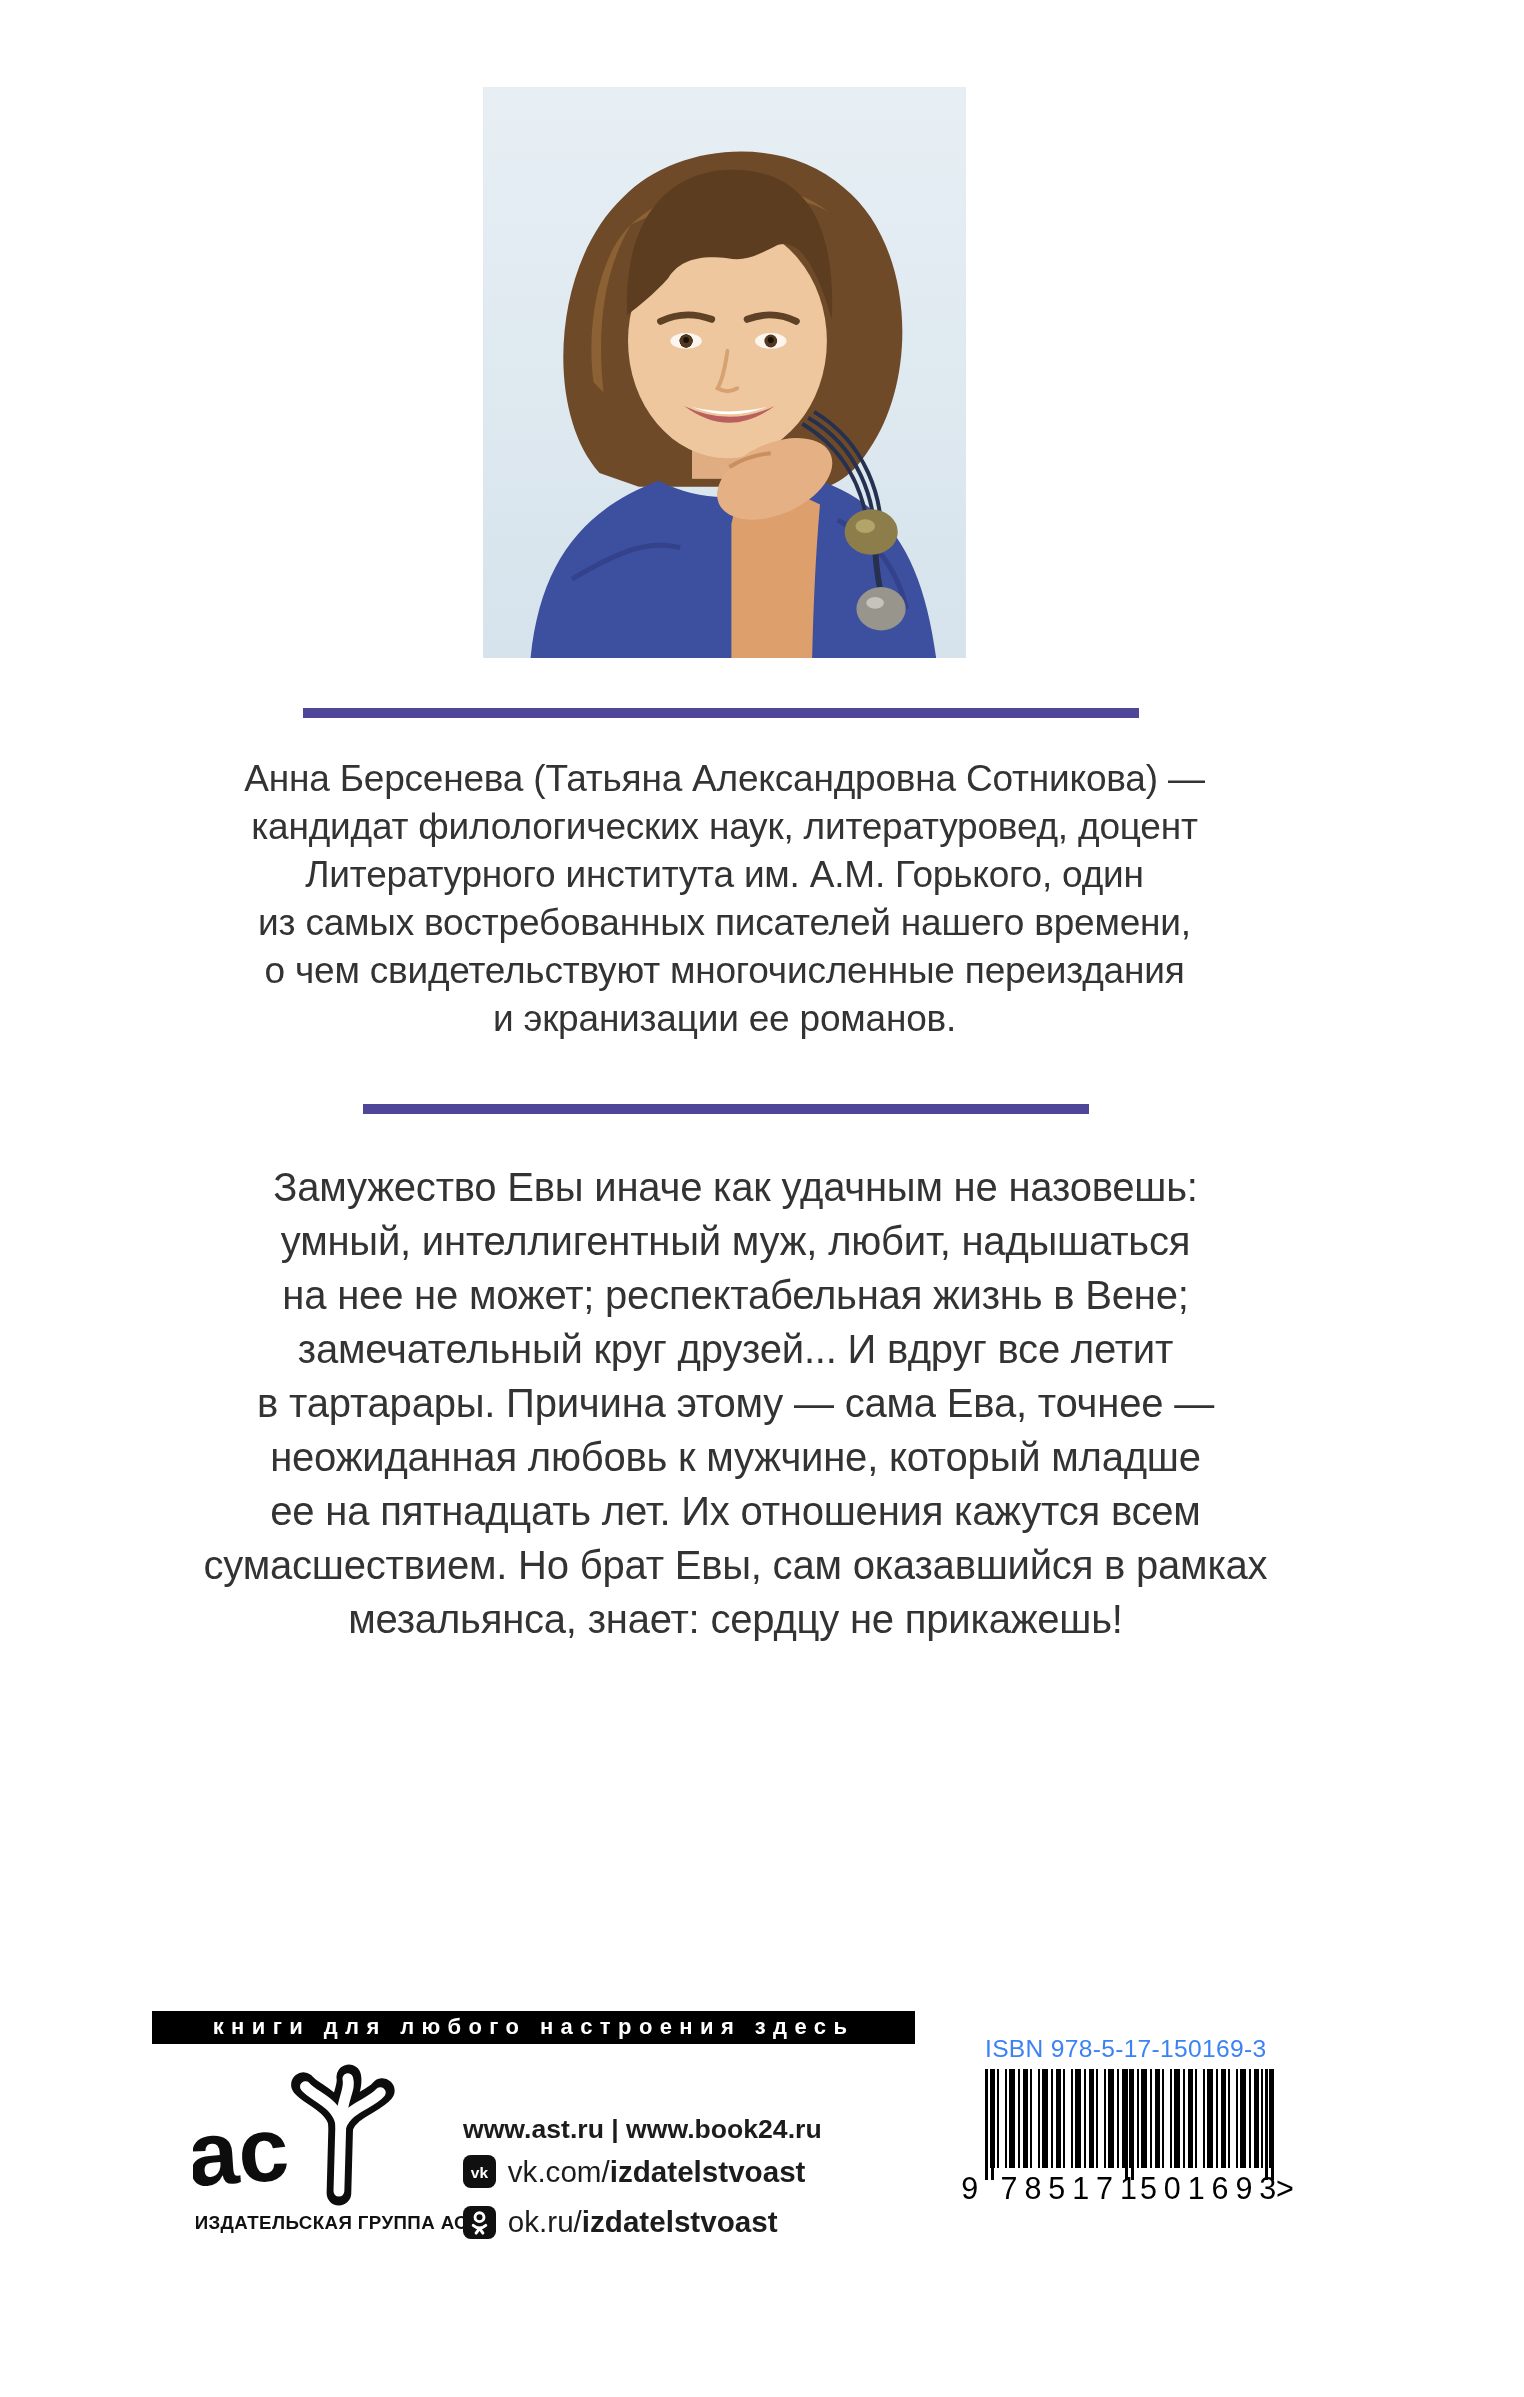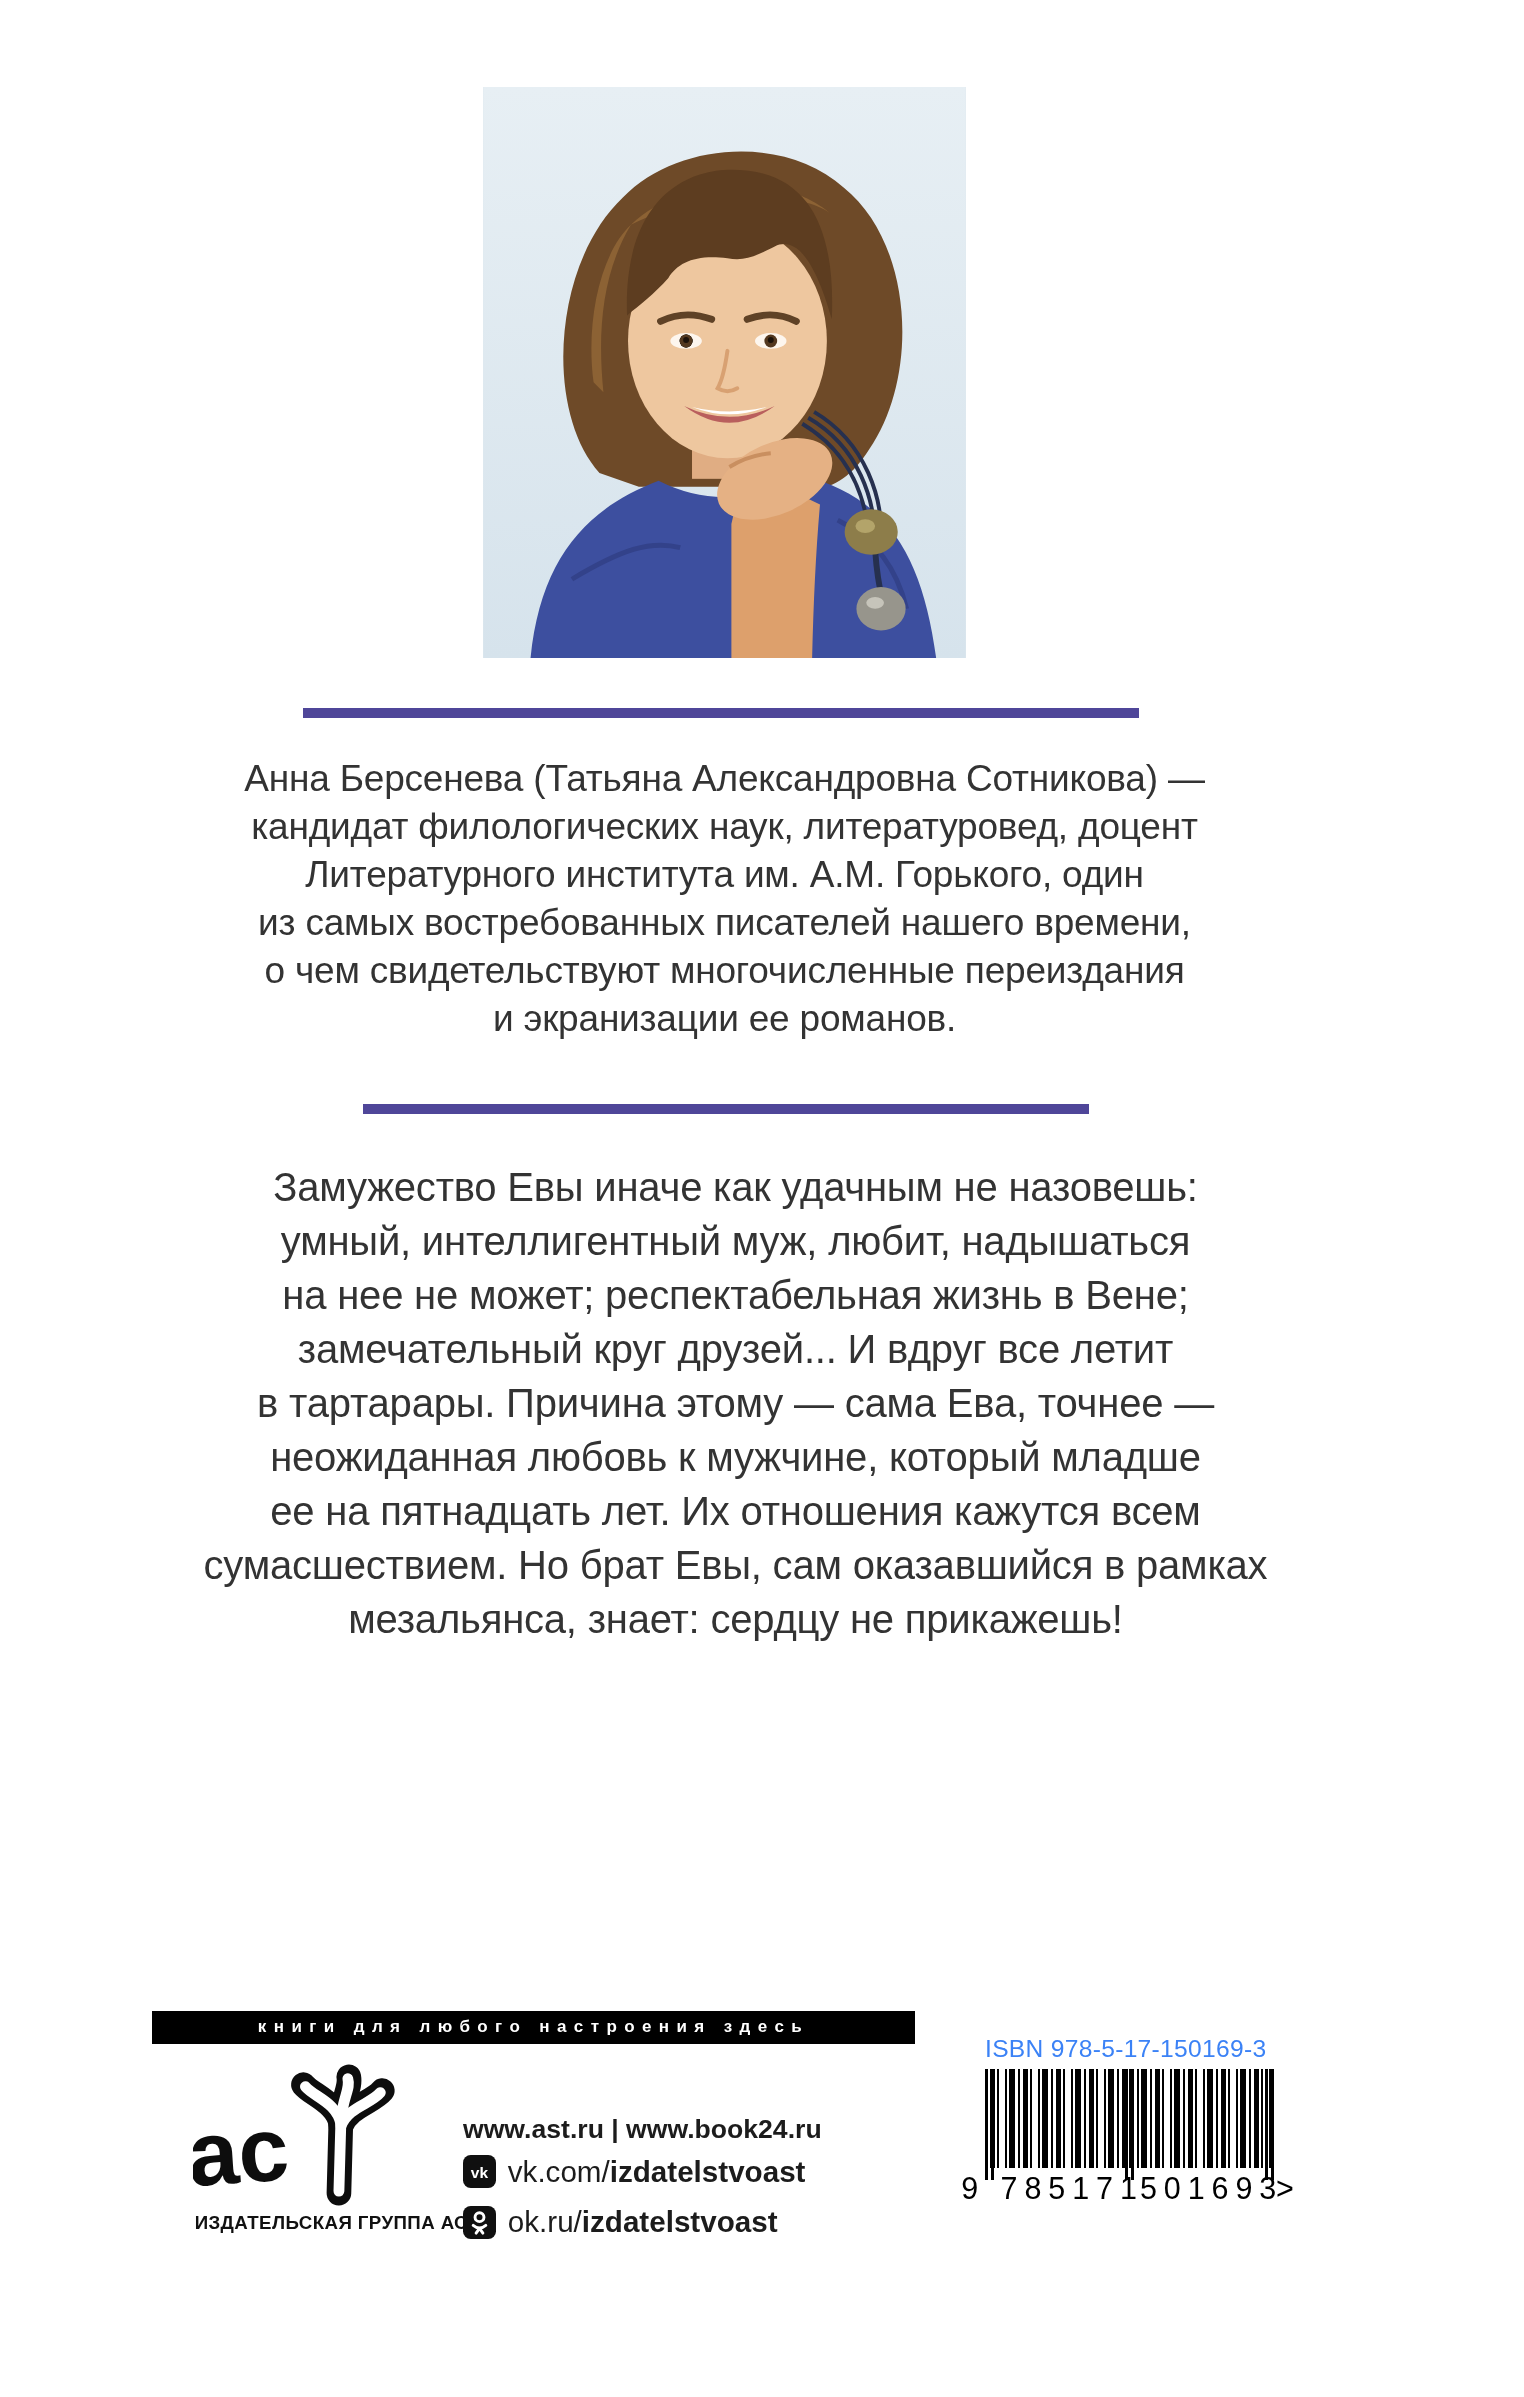--- a/index.html
+++ b/index.html
@@ -32,21 +32,21 @@
     white-space:pre-line;
   }
   .about    { top:755px;  font-size:37px; line-height:48px; letter-spacing:-0.2px; }
   .synopsis { top:1160px; left:120px; width:1231px; font-size:40px; line-height:54px; letter-spacing:-0.2px; }
 
   
   .tagline-bar {
     position:absolute; left:152px; top:2011px; width:763px; height:32.5px;
     background:#000000; color:#ffffff;
     display:flex; align-items:center; justify-content:center;
-    font-size:17px; font-weight:bold; letter-spacing:7.4px; white-space:nowrap;
+    font-size:22px; font-weight:bold; letter-spacing:7.4px; white-space:nowrap;
   }
 
   .ast-logo { position:absolute; left:193px; top:2063px; width:212px; height:143px; }
   .ast-logo svg { display:block; width:100%; height:100%; }
   .ast-caption {
     position:absolute; left:148px; top:2212px; width:296px;
     text-align:center; font-size:18.7px; font-weight:bold; color:#111111;
     letter-spacing:0.4px; white-space:nowrap;margin-left:41px;
   }
 

